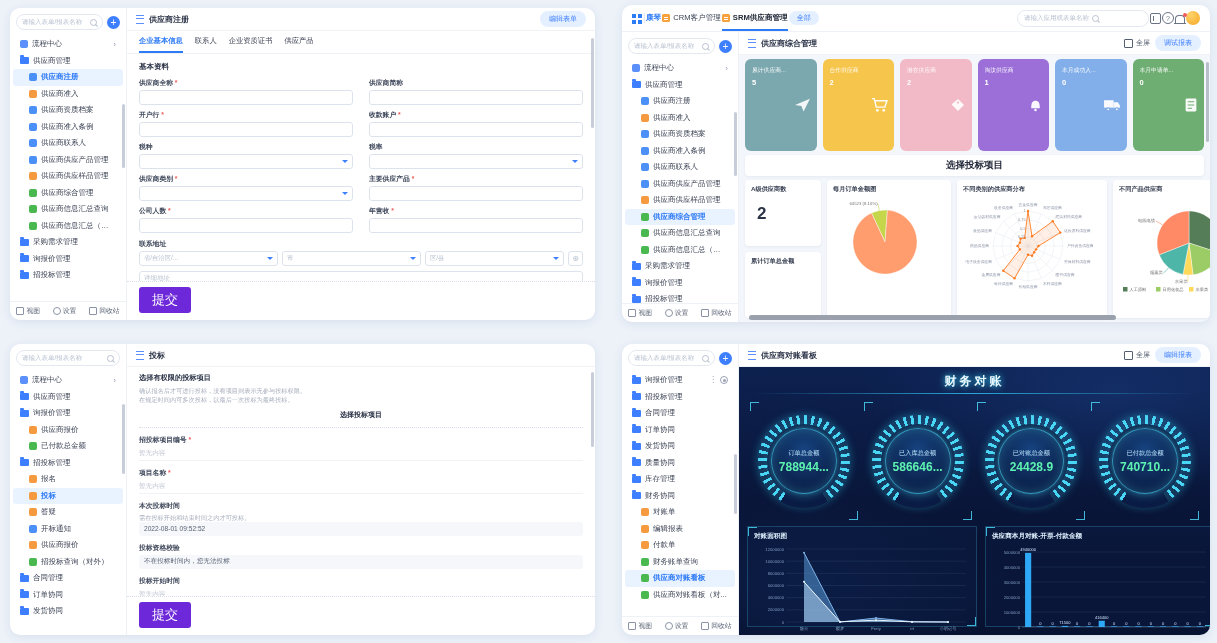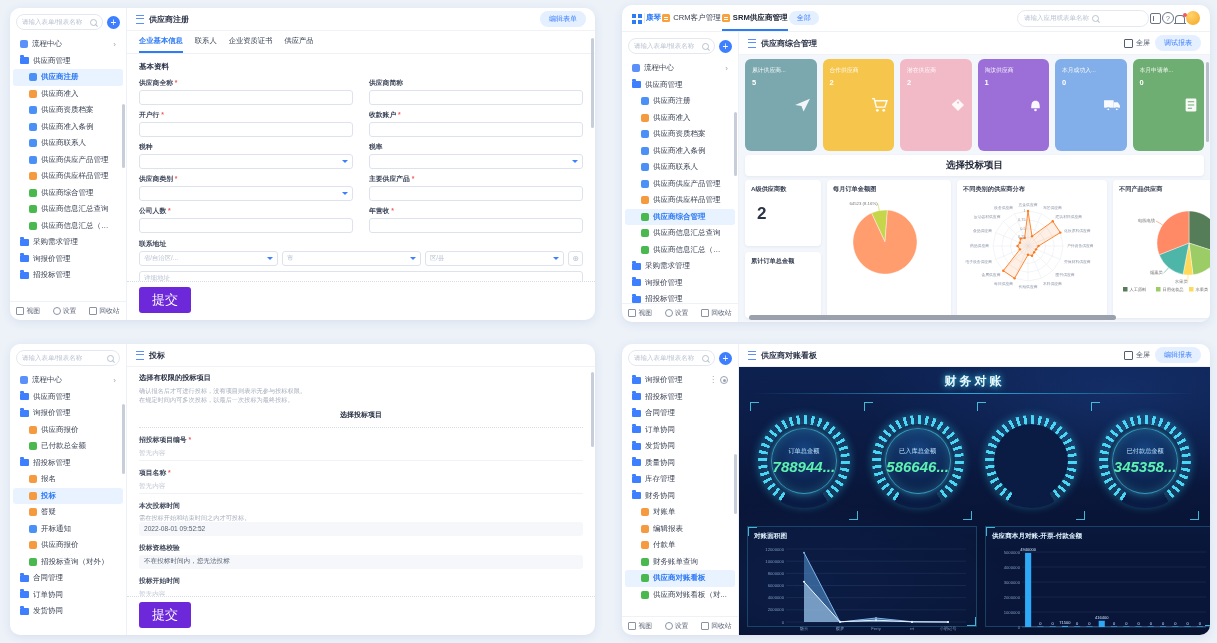--- a/index.html
+++ b/index.html
@@ -134,21 +134,21 @@
   .gcell{position:relative;width:108px;height:118px;display:flex;align-items:center;justify-content:center;}
   .cbox::before,.cbox::after{content:"";position:absolute;width:8px;height:8px;border:1px solid rgba(77,225,255,.8);}
   .cbox::before{top:0;left:0;border-right:none;border-bottom:none;}
   .cbox::after{bottom:0;right:0;border-left:none;border-top:none;}
   .gauge{position:relative;width:92px;height:92px;}
   .g-ring{position:absolute;inset:0;border-radius:50%;background:repeating-conic-gradient(rgba(77,225,255,.95) 0 4deg,rgba(77,225,255,.16) 4deg 10deg);box-shadow:0 0 9px rgba(53,225,255,.35);}
   .g-cut{position:absolute;inset:-1px;border-radius:50%;background:conic-gradient(from 150deg,#0a1c44 0 60deg,transparent 60deg 360deg);}
   .g-hole{position:absolute;inset:9px;border-radius:50%;background:#0a1c44;}
   .g-inner{position:absolute;inset:13px;border-radius:50%;background:radial-gradient(circle at 50% 32%,#16437f,#0a1c44 78%);border:1px solid rgba(77,225,255,.6);box-shadow:0 0 10px rgba(77,225,255,.5),inset 0 0 12px rgba(77,225,255,.3);display:flex;flex-direction:column;align-items:center;justify-content:center;gap:2px;text-align:center;}
   .g-label{font-size:6.2px;color:#bfe7ff;}
-  .g-value{font-size:15px;font-weight:bold;color:#5df2b1;font-style:italic;}
+  .g-value{font-size:12px;font-weight:bold;color:#5df2b1;}
   .bcharts{flex:1;display:flex;gap:8px;padding:2px 8px 8px 8px;min-height:0;}
   .cchart{flex:1;position:relative;border:1px solid rgba(77,225,255,.22);background:rgba(10,28,68,.45);padding:5px 4px 2px 6px;}
   .cchart .ct{font-size:6.6px;font-weight:bold;color:#dff3ff;margin-bottom:2px;}
 </style>
 </head>
 <body>
 
 <div class="panel" id="p-register">
   <div class="row">
     <aside class="sb">
@@ -990,30 +990,34 @@
                   <div class="g-label">已入库总金额</div>
                   <div class="g-value">586646...</div>
                 </div>
             </div>
           </div>
           <div class="gcell cbox">
             <div class="gauge">
                 <div class="g-ring"></div>
                 <div class="g-cut"></div>
                 <div class="g-hole"></div>
+              <div class="g-inner">
+                  <div class="g-label">已对账总金额</div>
+                  <div class="g-value">24428.9</div>
+                </div>
             </div>
           </div>
           <div class="gcell cbox">
             <div class="gauge">
                 <div class="g-ring"></div>
                 <div class="g-cut"></div>
                 <div class="g-hole"></div>
               <div class="g-inner">
                   <div class="g-label">已付款总金额</div>
-                  <div class="g-value">345358...</div>
+                  <div class="g-value">740710...</div>
                 </div>
             </div>
           </div>
         </div>
         <div class="bcharts">
           <div class="cchart cbox">
             <div class="ct">对账面积图</div>
             <svg width="218" height="90">
                 <line x1="32" y1="79" x2="212" y2="79" stroke="rgba(140,170,210,.22)" stroke-width="0.5"></line>
                 <text x="30" y="80.5" font-size="4.2" fill="#7f9bc0" text-anchor="end">0</text>

